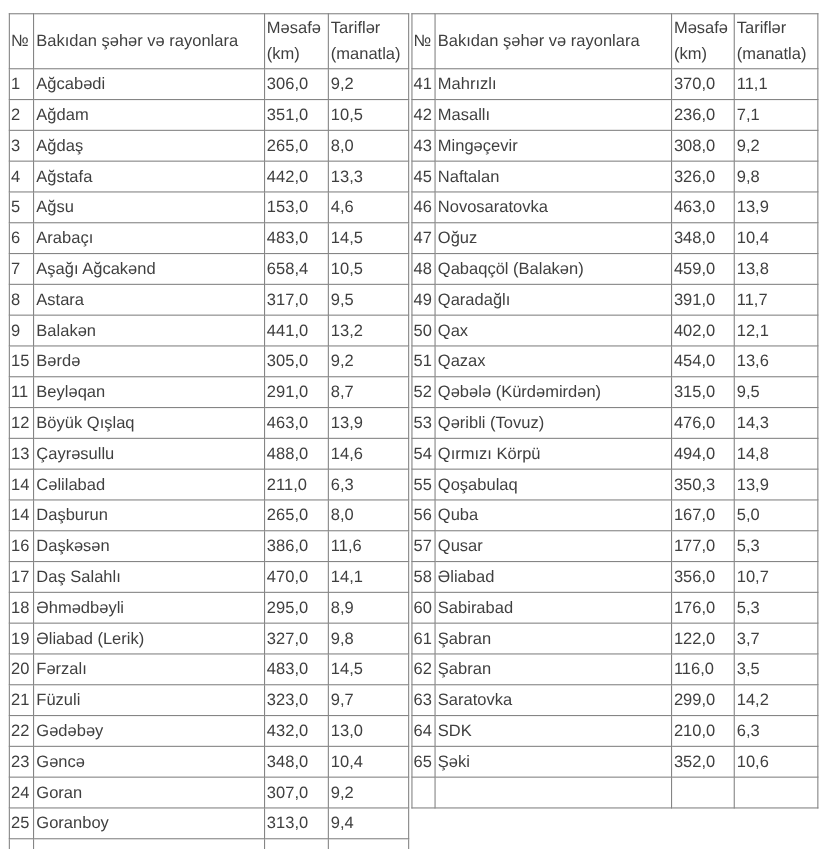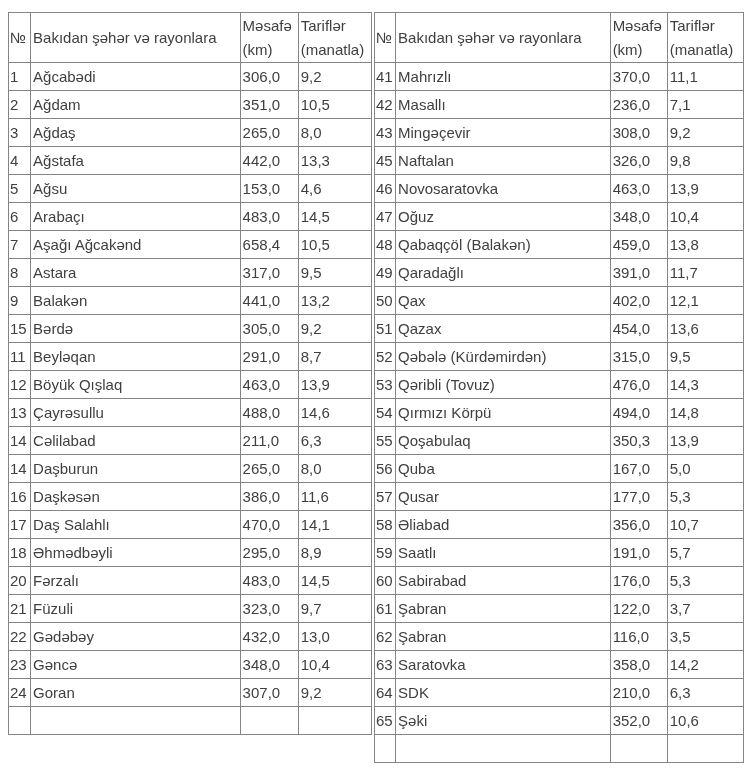--- a/index.html
+++ b/index.html
@@ -190,20 +190,26 @@
           <td>470,0</td>
           <td>14,1</td>
         </tr>
         <tr>
           <td class="c-num">18</td>
           <td>Əhmədbəyli</td>
           <td>295,0</td>
           <td>8,9</td>
         </tr>
         <tr>
+          <td class="c-num">19</td>
+          <td>Əliabad (Lerik)</td>
+          <td>327,0</td>
+          <td>9,8</td>
+        </tr>
+        <tr>
           <td class="c-num">20</td>
           <td>Fərzalı</td>
           <td>483,0</td>
           <td>14,5</td>
         </tr>
         <tr>
           <td class="c-num">21</td>
           <td>Füzuli</td>
           <td>323,0</td>
           <td>9,7</td>
@@ -218,20 +224,26 @@
           <td class="c-num">23</td>
           <td>Gəncə</td>
           <td>348,0</td>
           <td>10,4</td>
         </tr>
         <tr>
           <td class="c-num">24</td>
           <td>Goran</td>
           <td>307,0</td>
           <td>9,2</td>
+        </tr>
+        <tr>
+          <td class="c-num">25</td>
+          <td>Goranboy</td>
+          <td>313,0</td>
+          <td>9,4</td>
         </tr>
         <tr>
           <td class="c-num"></td>
           <td></td>
           <td></td>
           <td></td>
         </tr>
       </tbody>
   </table>
 
@@ -347,47 +359,41 @@
           <td>177,0</td>
           <td>5,3</td>
         </tr>
         <tr>
           <td class="c-num">58</td>
           <td>Əliabad</td>
           <td>356,0</td>
           <td>10,7</td>
         </tr>
         <tr>
-          <td class="c-num">59</td>
-          <td>Saatlı</td>
-          <td>191,0</td>
-          <td>5,7</td>
-        </tr>
-        <tr>
           <td class="c-num">60</td>
           <td>Sabirabad</td>
           <td>176,0</td>
           <td>5,3</td>
         </tr>
         <tr>
           <td class="c-num">61</td>
           <td>Şabran</td>
           <td>122,0</td>
           <td>3,7</td>
         </tr>
         <tr>
           <td class="c-num">62</td>
           <td>Şabran</td>
           <td>116,0</td>
           <td>3,5</td>
         </tr>
         <tr>
           <td class="c-num">63</td>
           <td>Saratovka</td>
-          <td>358,0</td>
+          <td>299,0</td>
           <td>14,2</td>
         </tr>
         <tr>
           <td class="c-num">64</td>
           <td>SDK</td>
           <td>210,0</td>
           <td>6,3</td>
         </tr>
         <tr>
           <td class="c-num">65</td>

